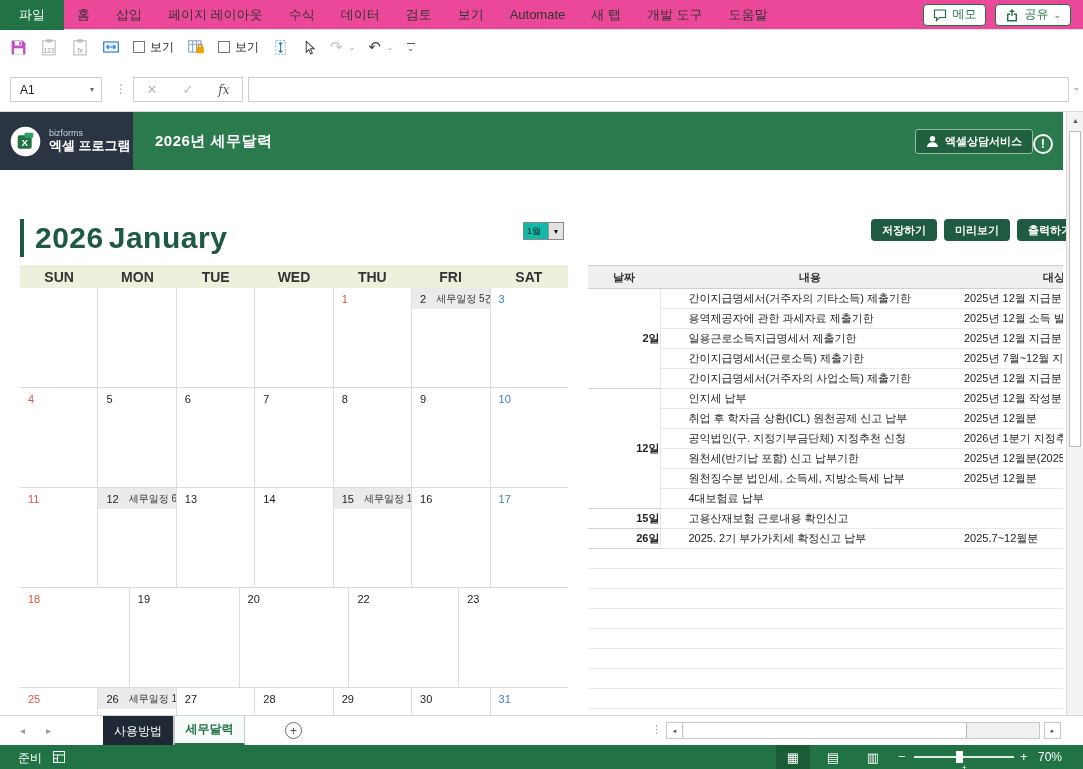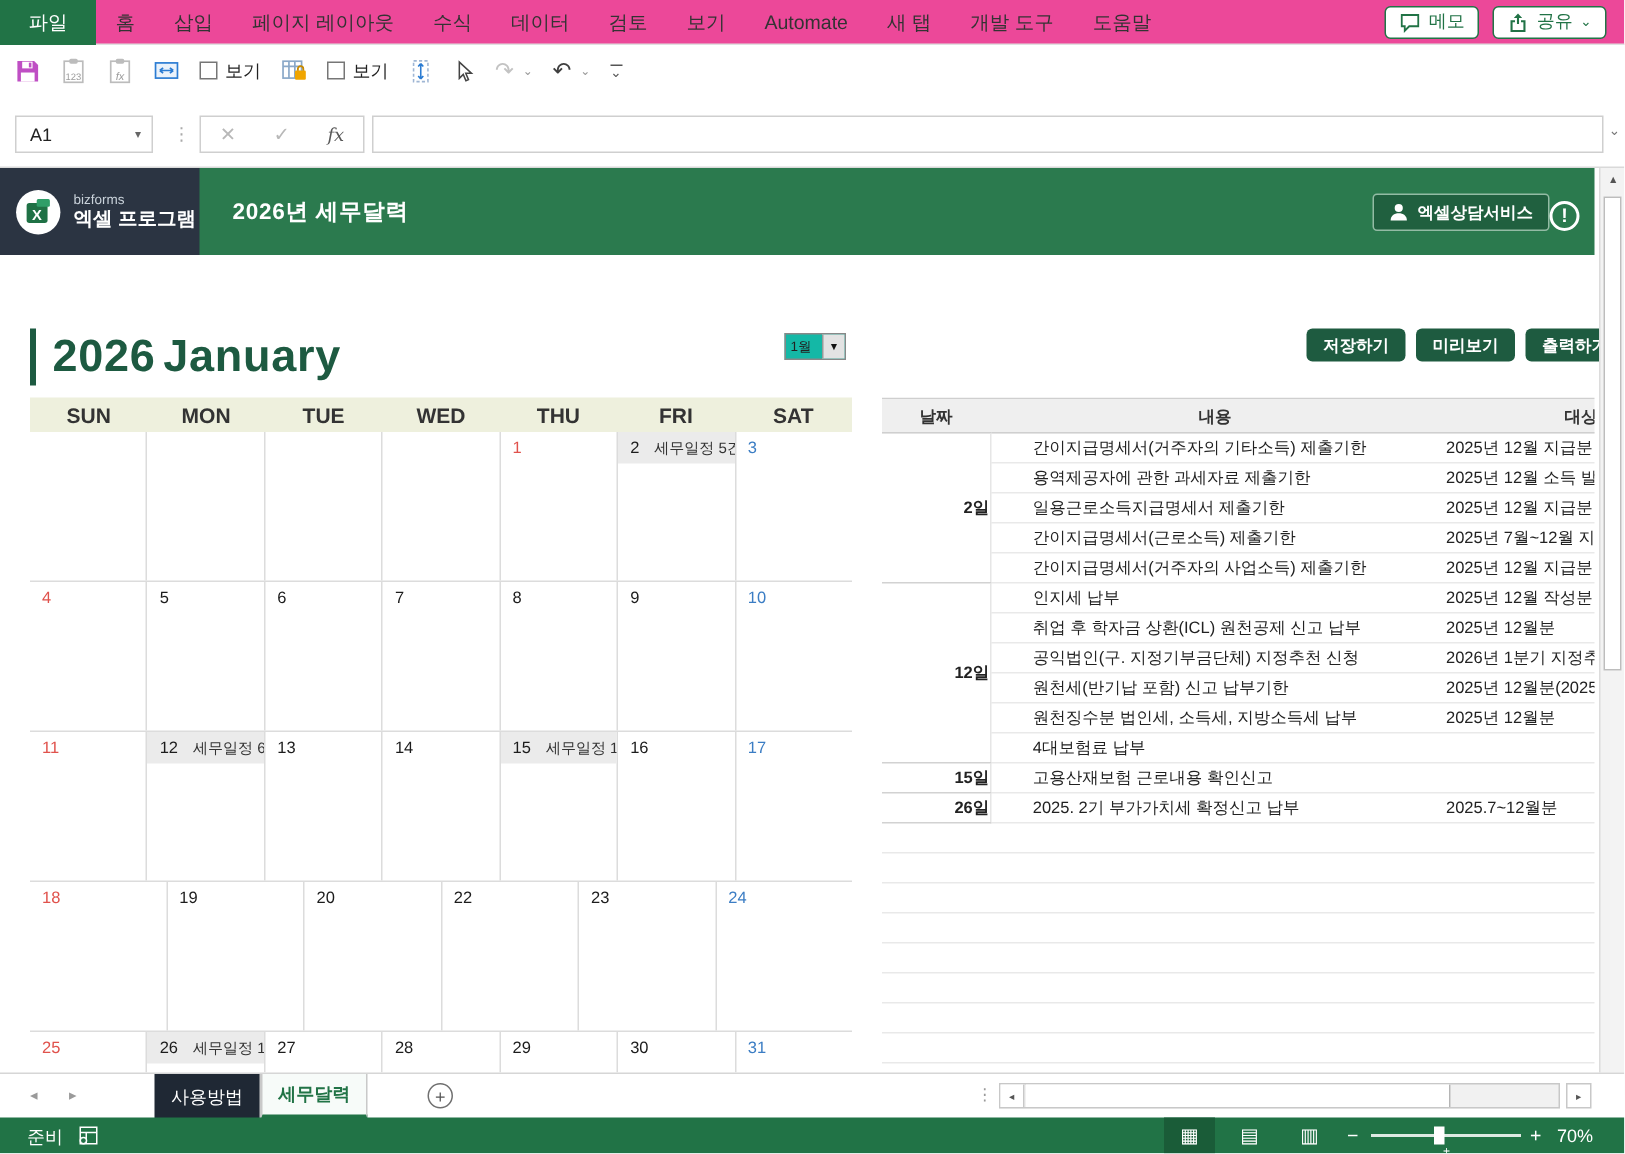--- a/index.html
+++ b/index.html
@@ -425,25 +425,20 @@
           <div class="cal-cell">
             <div class="cal-strip">
               <span class="dnum black">22</span>
             </div>
           </div>
           <div class="cal-cell">
             <div class="cal-strip">
               <span class="dnum black">23</span>
             </div>
           </div>
-          <div class="cal-cell">
-            <div class="cal-strip">
-              <span class="dnum blue">24</span>
-            </div>
-          </div>
         </div>
         <div class="cal-row">
           <div class="cal-cell">
             <div class="cal-strip">
               <span class="dnum red">25</span>
             </div>
           </div>
           <div class="cal-cell">
             <div class="cal-strip has-event">
               <span class="dnum black">26</span>

